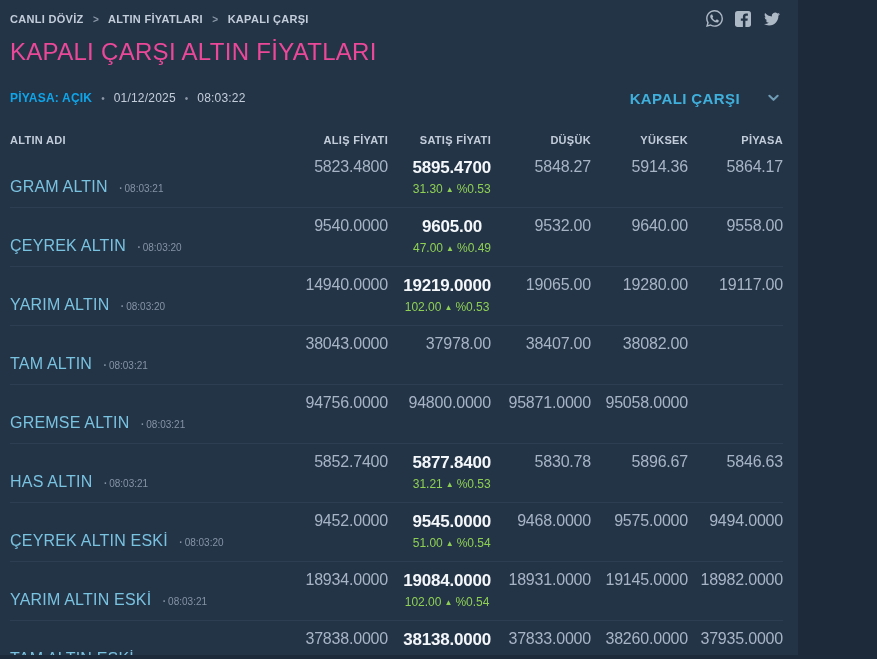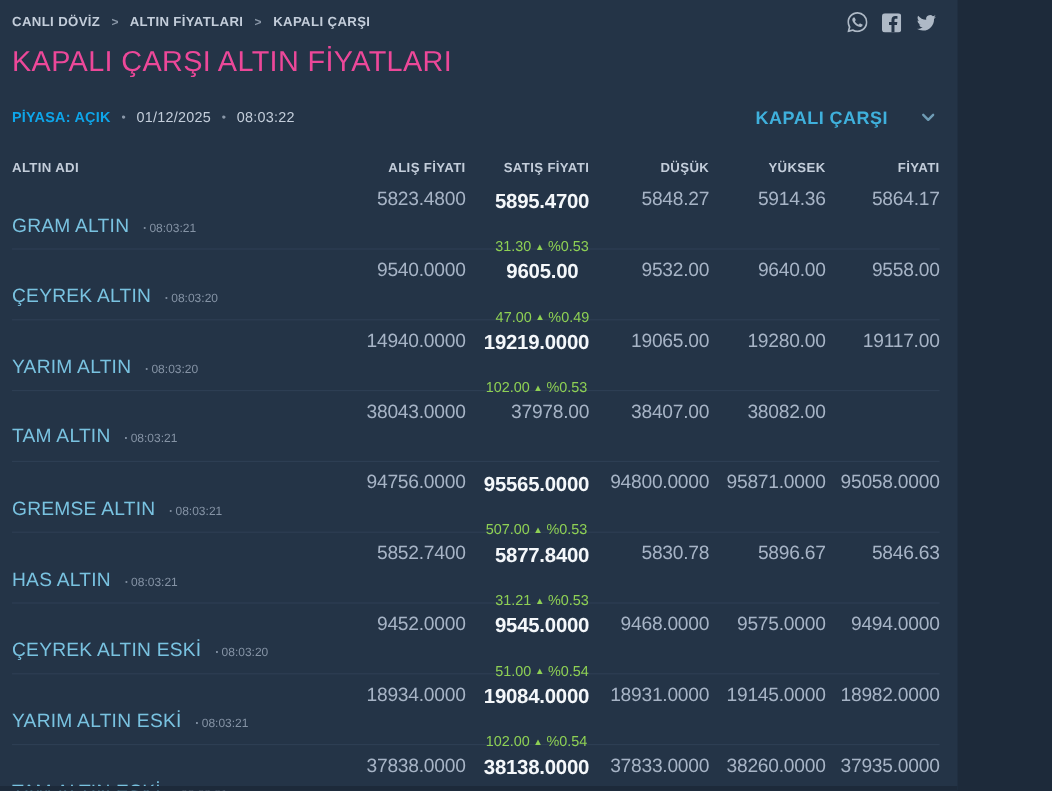--- a/index.html
+++ b/index.html
@@ -116,21 +116,21 @@
   .sellcell { display: flex; flex-direction: column; align-items: flex-end; }
   .sellstack { display: inline-flex; flex-direction: column; align-items: center; }
   .sell {
     font-size: 17px;
     font-weight: bold;
     color: #f4f7fa;
     letter-spacing: -.2px;
     white-space: nowrap;
   }
   .change {
-    margin-top: 20px;
+    margin-top: 4px;
     font-size: 12px;
     color: #8ed054;
     white-space: nowrap;
   }
   .change .arrow { font-size: 8px; margin: 0 3px; position: relative; top: -1px; }
 
   .bottom-strip {
     position: absolute;
     left: 0; right: 0; bottom: 0;
     height: 4px;
@@ -189,21 +189,21 @@
       </span>
     </div>
   </div>
 
   <div class="thead grid">
     <div class="hc first">ALTIN ADI</div>
     <div class="hc">ALIŞ FİYATI</div>
     <div class="hc">SATIŞ FİYATI</div>
     <div class="hc">DÜŞÜK</div>
     <div class="hc">YÜKSEK</div>
-    <div class="hc">FİYATI</div>
+    <div class="hc">PİYASA</div>
   </div>
 
   <div class="tbody" id="tbody">
   <div class="trow grid">
     <div class="cell name-cell">
       <a class="gname">GRAM ALTIN</a>
       <span class="rtime"><span class="dot">·</span><span>08:03:21</span></span>
     </div>
     <div class="cell num">5823.4800</div>
     <div class="cell sellcell">
@@ -261,26 +261,20 @@
     <div class="cell num">38407.00</div>
     <div class="cell num">38082.00</div>
   </div>
 
   <div class="trow grid">
     <div class="cell name-cell">
       <a class="gname">GREMSE ALTIN</a>
       <span class="rtime"><span class="dot">·</span><span>08:03:21</span></span>
     </div>
     <div class="cell num">94756.0000</div>
-    <div class="cell sellcell">
-      <span class="sellstack">
-        <span class="sell">95565.0000</span>
-        <span class="change"><span>507.00</span><span class="arrow">▲</span><span>%0.53</span></span>
-      </span>
-    </div>
     <div class="cell num">94800.0000</div>
     <div class="cell num">95871.0000</div>
     <div class="cell num">95058.0000</div>
   </div>
 
   <div class="trow grid">
     <div class="cell name-cell">
       <a class="gname">HAS ALTIN</a>
       <span class="rtime"><span class="dot">·</span><span>08:03:21</span></span>
     </div>

